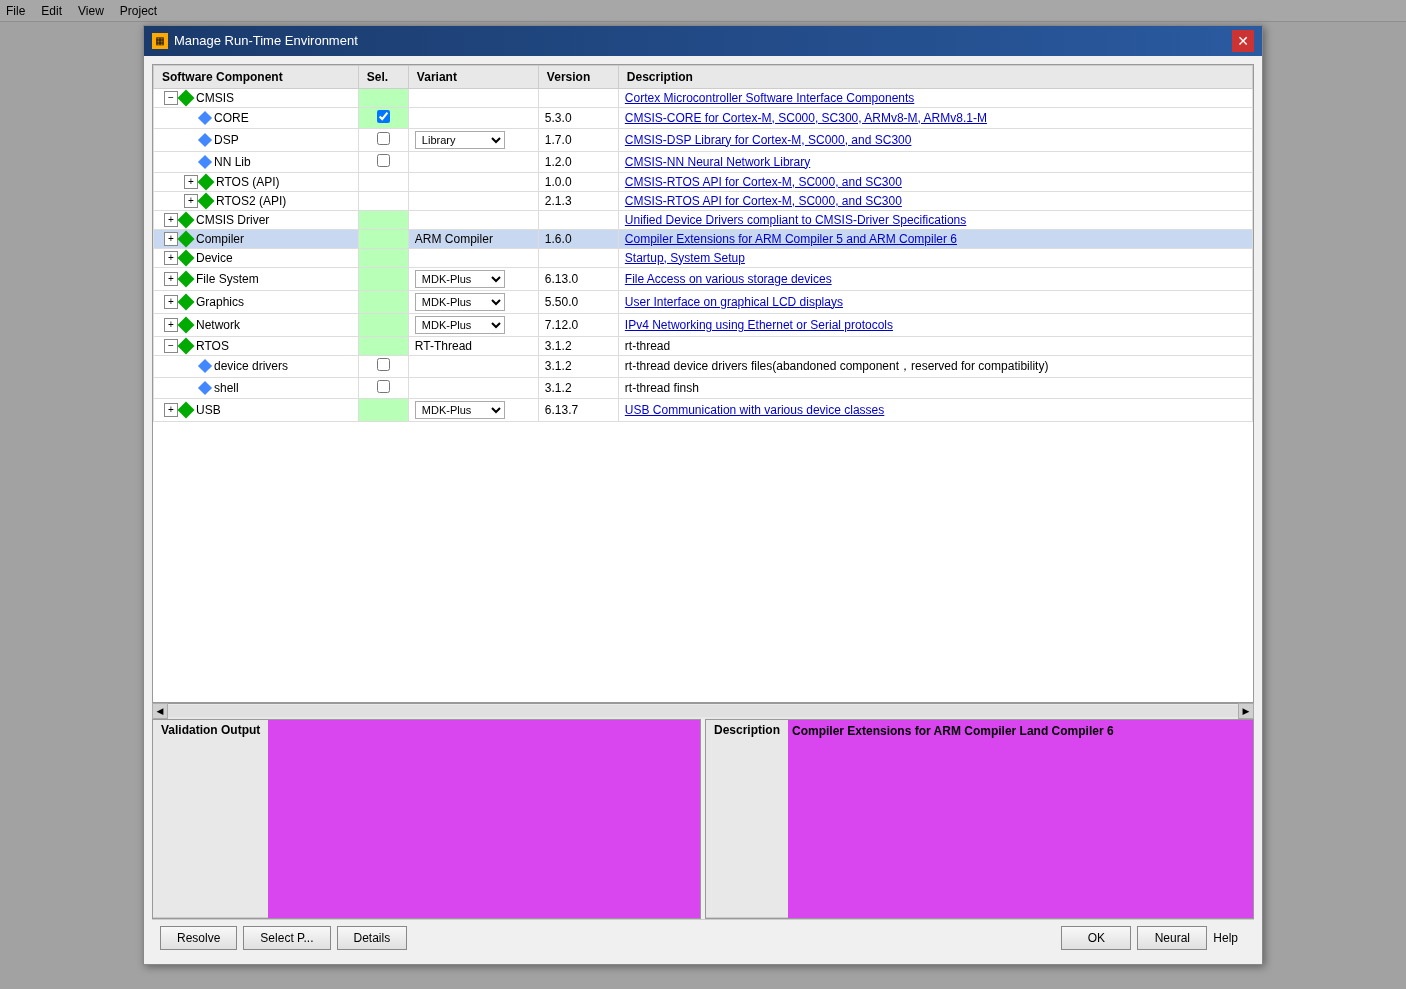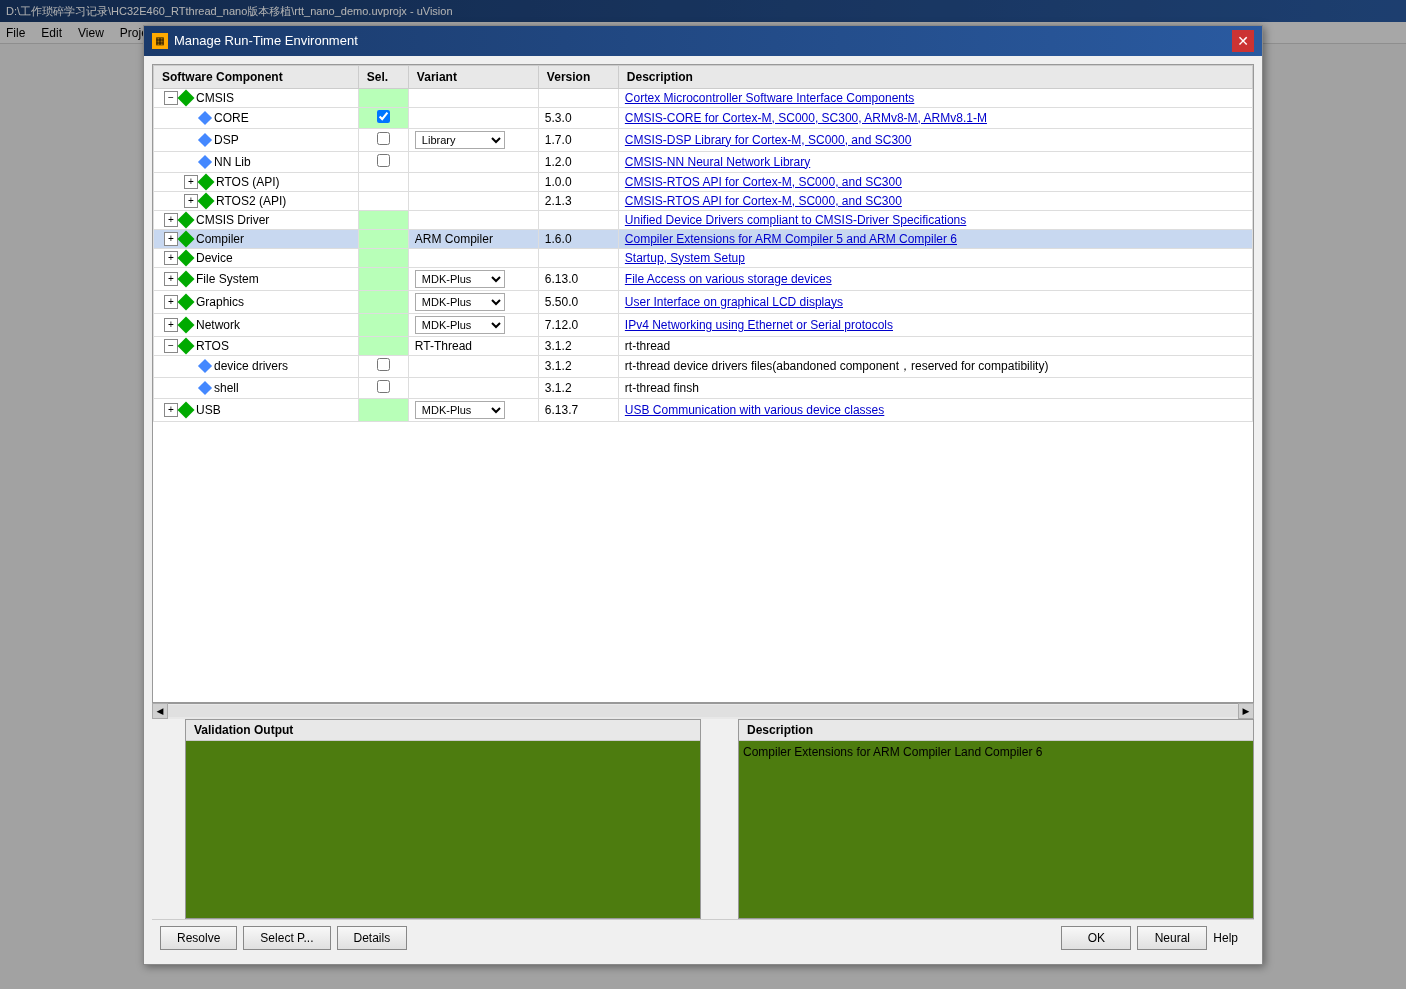--- a/index.html
+++ b/index.html
@@ -245,39 +245,39 @@
     .bottom-sections {
       display: flex;
       gap: 4px;
       height: 200px;
       flex-shrink: 0;
     }
 
     .validation-section, .description-section {
       flex: 1;
       border: 1px solid #999;
-      background: #4d7c0f;
-      display: flex;
-      flex-direction: column;
-      margin-left: 33px;
+      background: #d946ef;
+      display: flex;
+      flex-direction: row;
     }
 
     .section-header {
       background: #e8e8e8;
       border-bottom: 1px solid #ccc;
       padding: 3px 8px;
       font-weight: bold;
       font-size: 12px;
       flex-shrink: 0;
     }
 
     .section-content {
       flex: 1;
       padding: 4px;
       overflow: auto;
+      font-weight: bold;
     }
 
     
     .footer-buttons {
       display: flex;
       align-items: center;
       justify-content: space-between;
       padding: 6px 8px;
       background: #f0f0f0;
       border-top: 1px solid #ccc;
@@ -321,23 +321,20 @@
     }
 
     tr.highlighted td {
       background: #c8d8f0;
     }
   </style>
 </head>
 <body>
 
 <div class="bg-window">
-  <div class="bg-titlebar">
-    <span>D:\工作琐碎学习记录\HC32E460_RTthread_nano版本移植\rtt_nano_demo.uvprojx - uVision</span>
-  </div>
   <div class="bg-menubar">
     <span>File</span>
     <span>Edit</span>
     <span>View</span>
     <span>Project</span>
   </div>
 </div>
 
 <div class="modal-overlay">
   <div class="modal">

